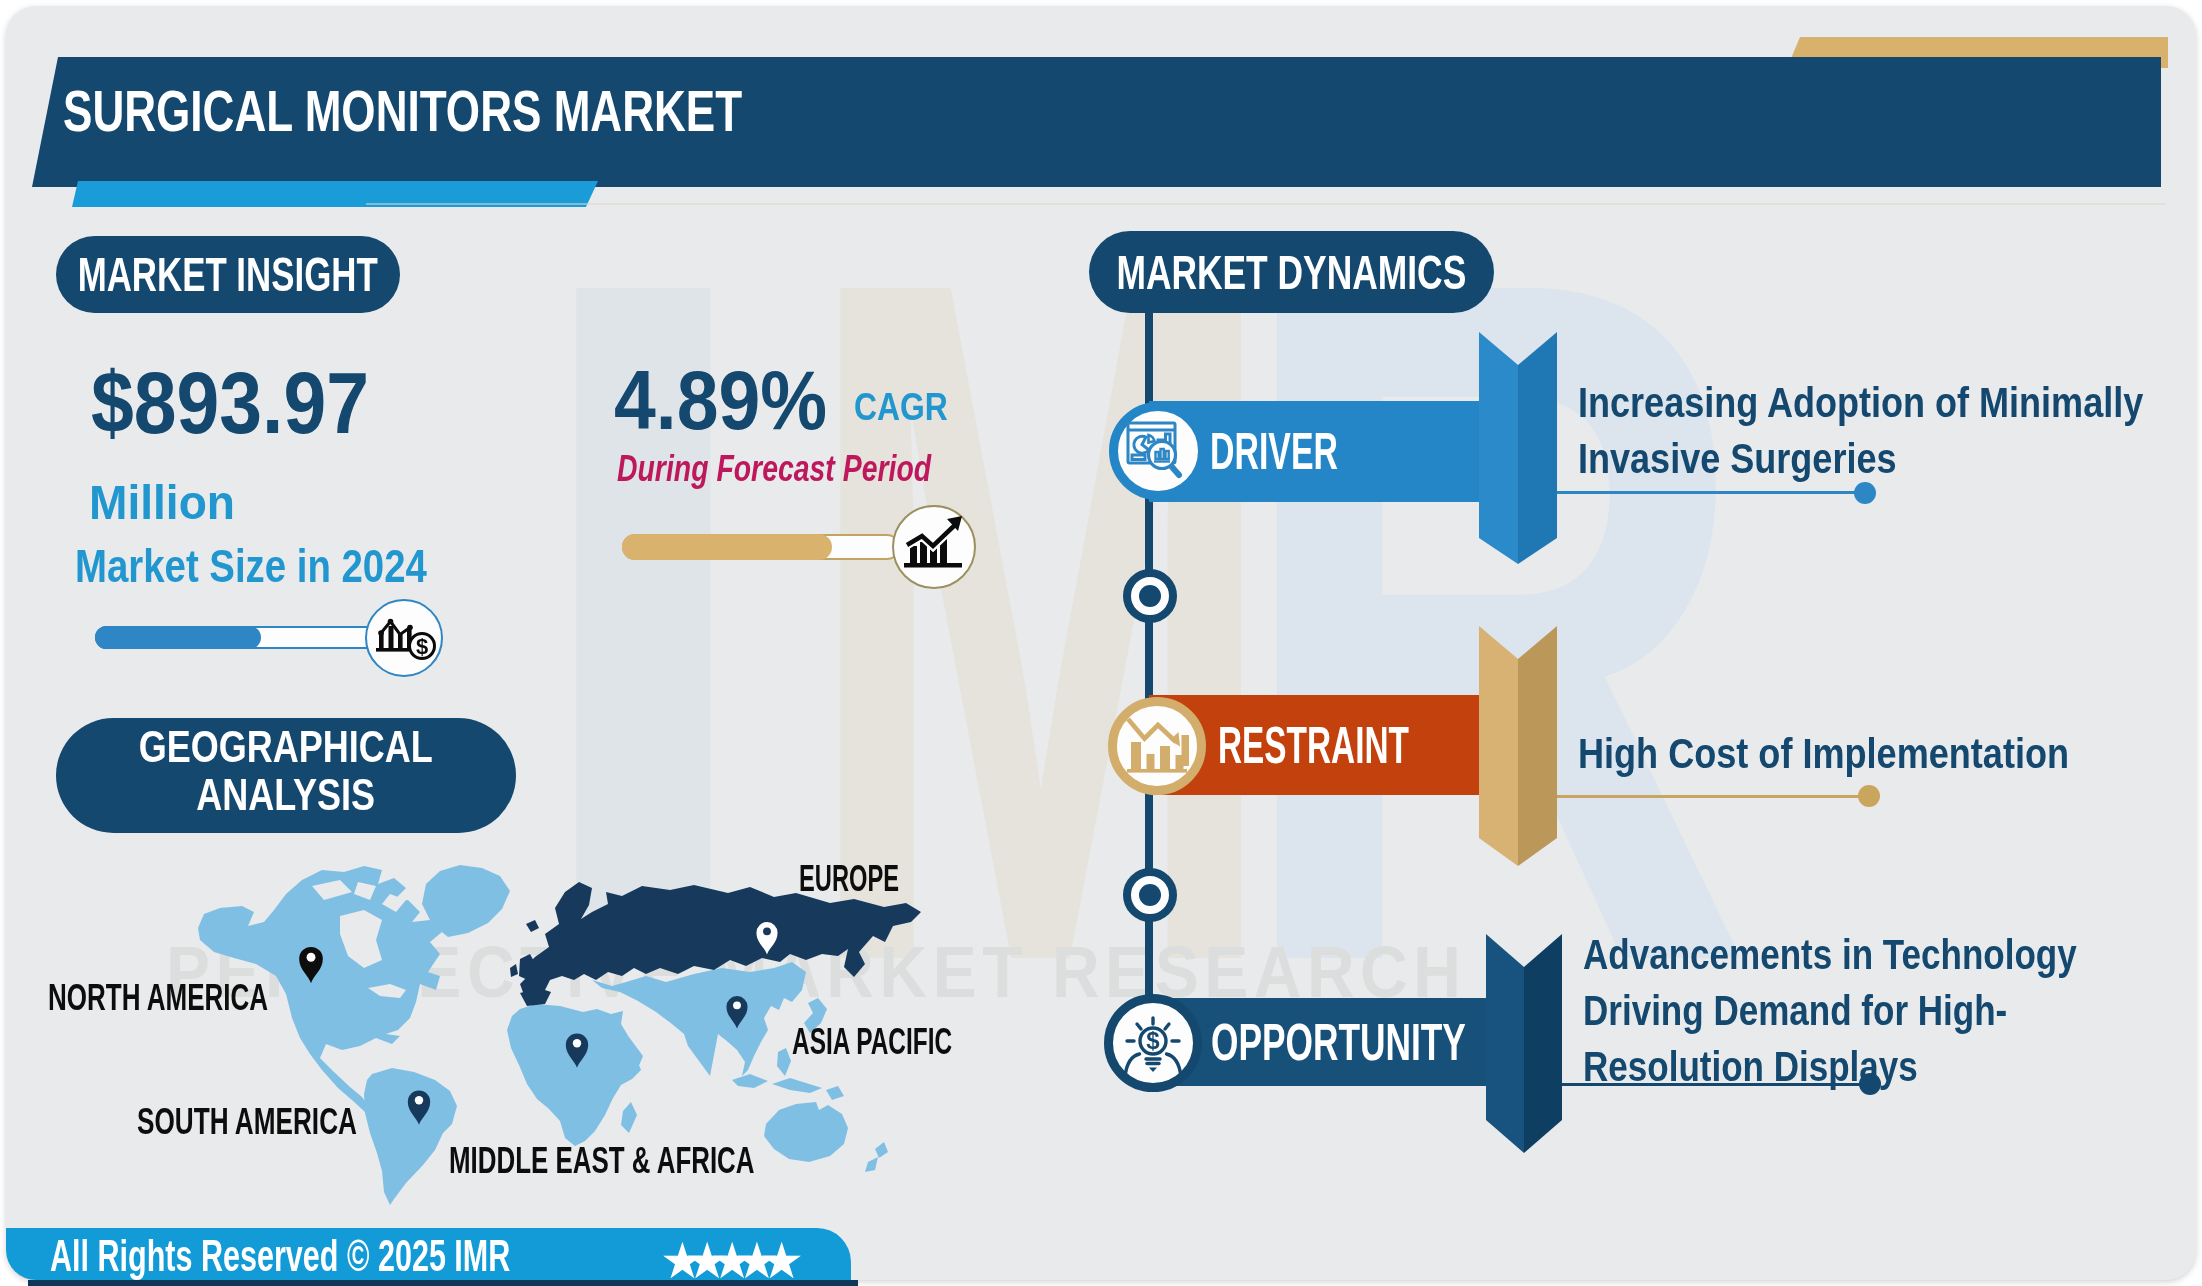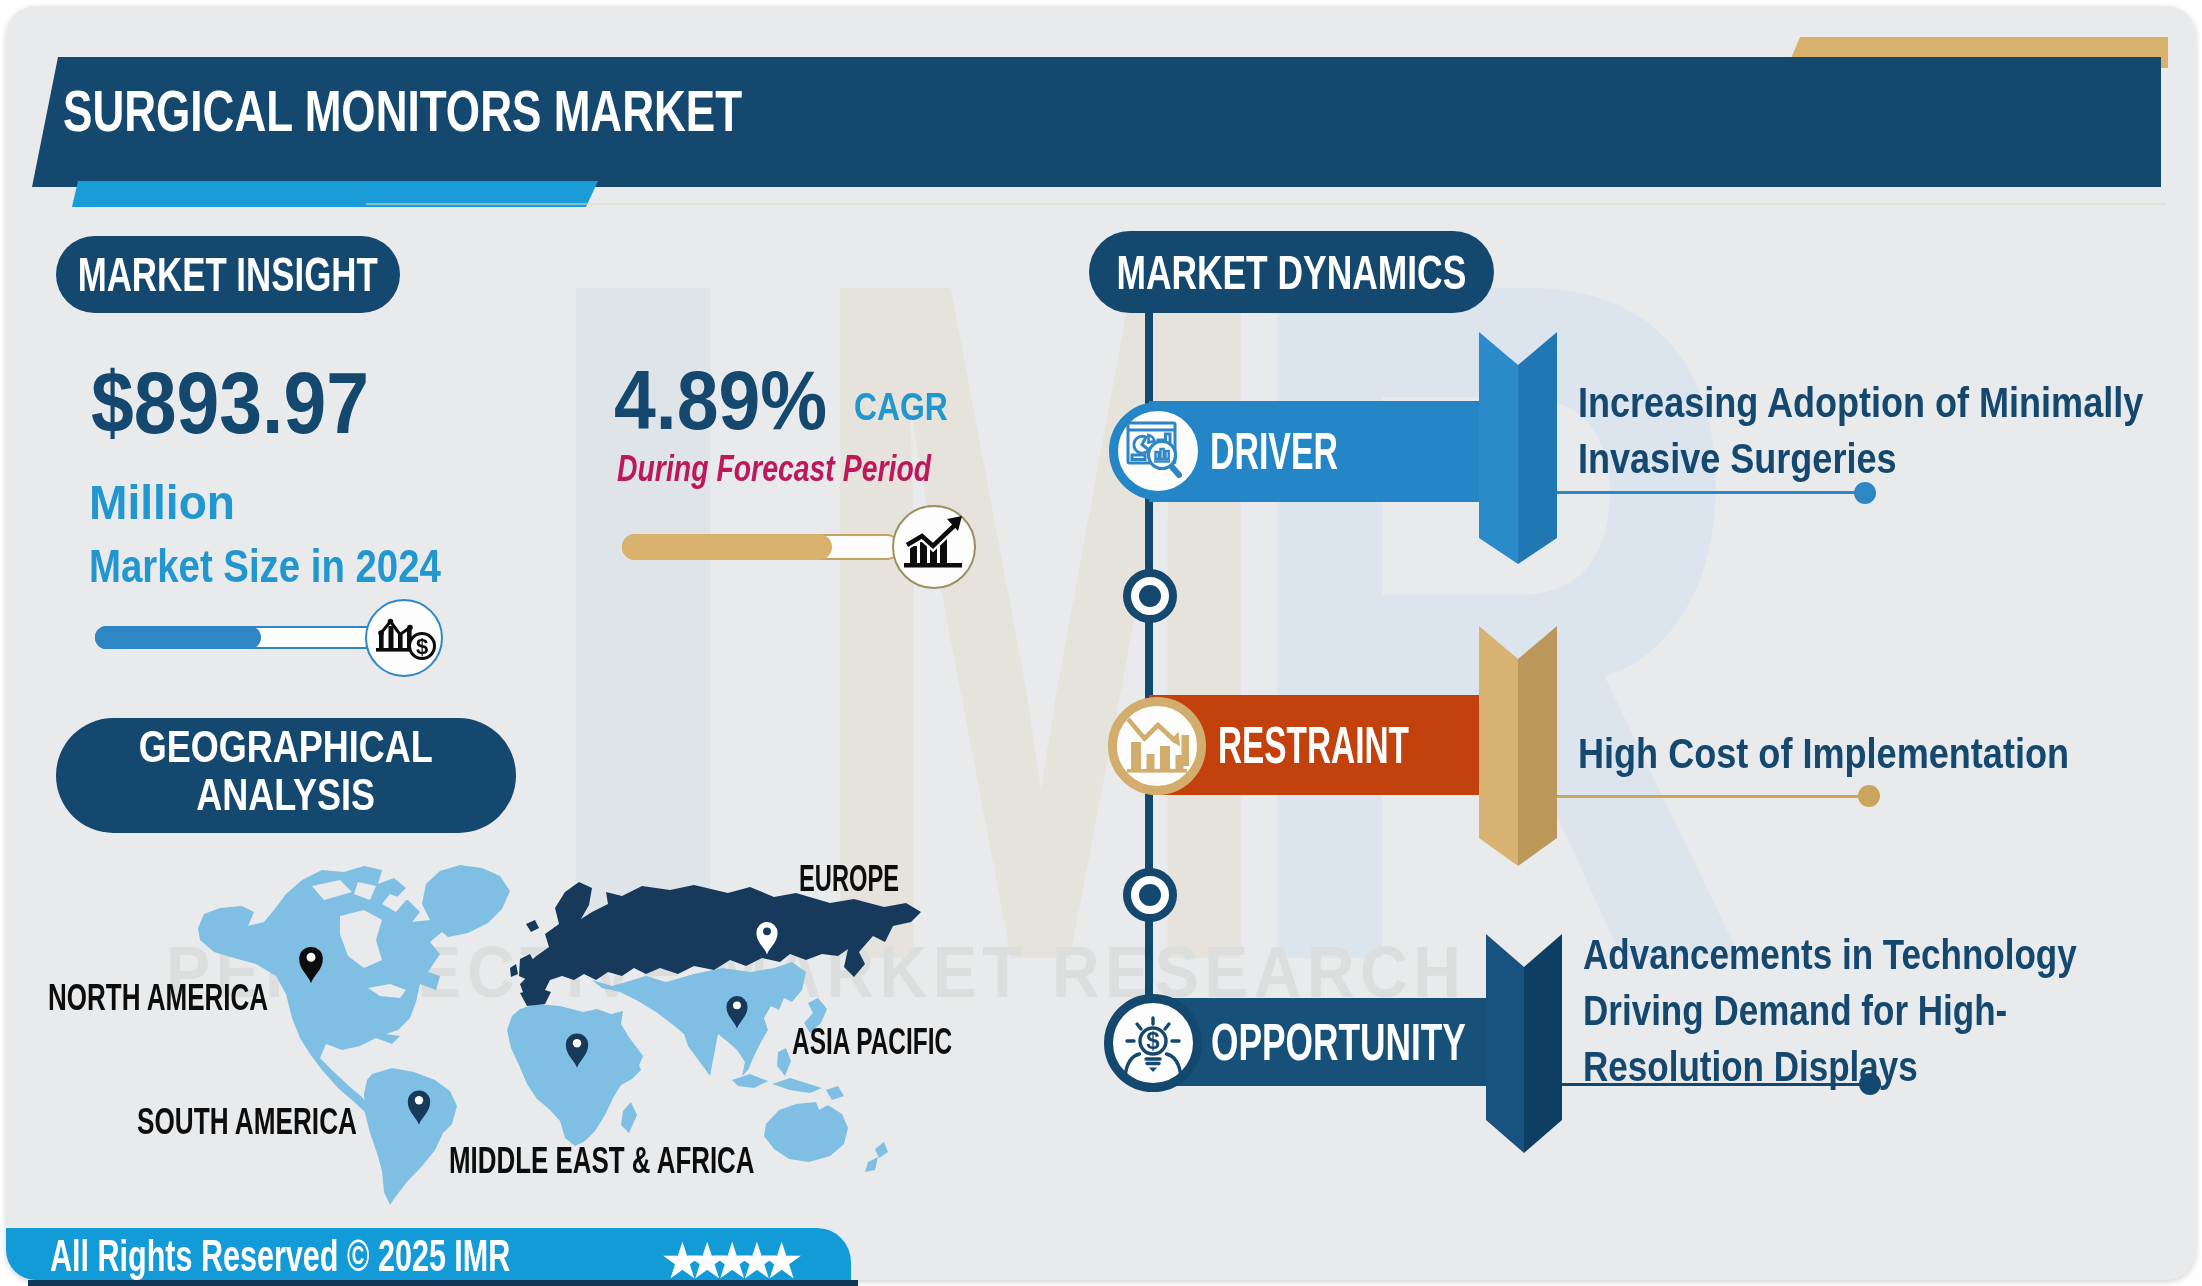--- a/index.html
+++ b/index.html
@@ -18,21 +18,21 @@
   .header .t { position:absolute; left:31px; top:20px; font-size:58px; font-weight:bold; color:#ffffff; }
   .blue-sub { position:absolute; left:66px; top:175px; width:526px; height:26px; background:#1a9cd8; clip-path:polygon(6px 0, 100% 0, calc(100% - 12px) 100%, 0 100%); }
 
   .pill { position:absolute; background:#14486e; color:#fff; font-weight:bold; display:flex; align-items:center; justify-content:center; text-align:center; }
   .pill.mi { left:50px; top:230px; width:344px; height:77px; border-radius:39px; font-size:48px; }
   .pill.md { left:1083px; top:225px; width:405px; height:82px; border-radius:41px; font-size:48px; }
   .pill.geo { left:50px; top:712px; width:460px; height:115px; border-radius:60px; font-size:44px; line-height:48px; }
 
   .bignum { position:absolute; left:85px; top:346px; font-size:88px; font-weight:bold; color:#14486e; }
   .million { position:absolute; left:83px; top:468px; font-size:49px; font-weight:bold; color:#2196cf; }
-  .msize { position:absolute; left:83px; top:533px; font-size:46px; font-weight:bold; color:#2196cf; }
+  .msize { position:absolute; left:69px; top:533px; font-size:46px; font-weight:bold; color:#2196cf; }
 
   .cagrnum { position:absolute; left:608px; top:347px; font-size:83px; font-weight:bold; color:#14486e; }
   .cagr { position:absolute; left:848px; top:380px; font-size:38px; font-weight:bold; color:#2196cf; }
   .dfp { position:absolute; left:611px; top:442px; font-size:36px; font-weight:bold; color:#be185d;font-style:italic; }
 
   
   .track1 { position:absolute; left:89px; top:620px; width:347px; height:23px; border:2px solid #2e86c4; border-radius:12px; background:#fdfdfd; }
   .fill1 { position:absolute; left:89px; top:620px; width:166px; height:23px; border-radius:12px; background:#2e86c4; }
   .circ1 { position:absolute; left:359px; top:593px; width:78px; height:78px; border-radius:50%; background:#fdfdfd; border:2px solid #2e86c4; }
   .track2 { position:absolute; left:616px; top:528px; width:278px; height:26px; border:2px solid #c4a362; border-radius:13px; background:#fdfdfd; }

